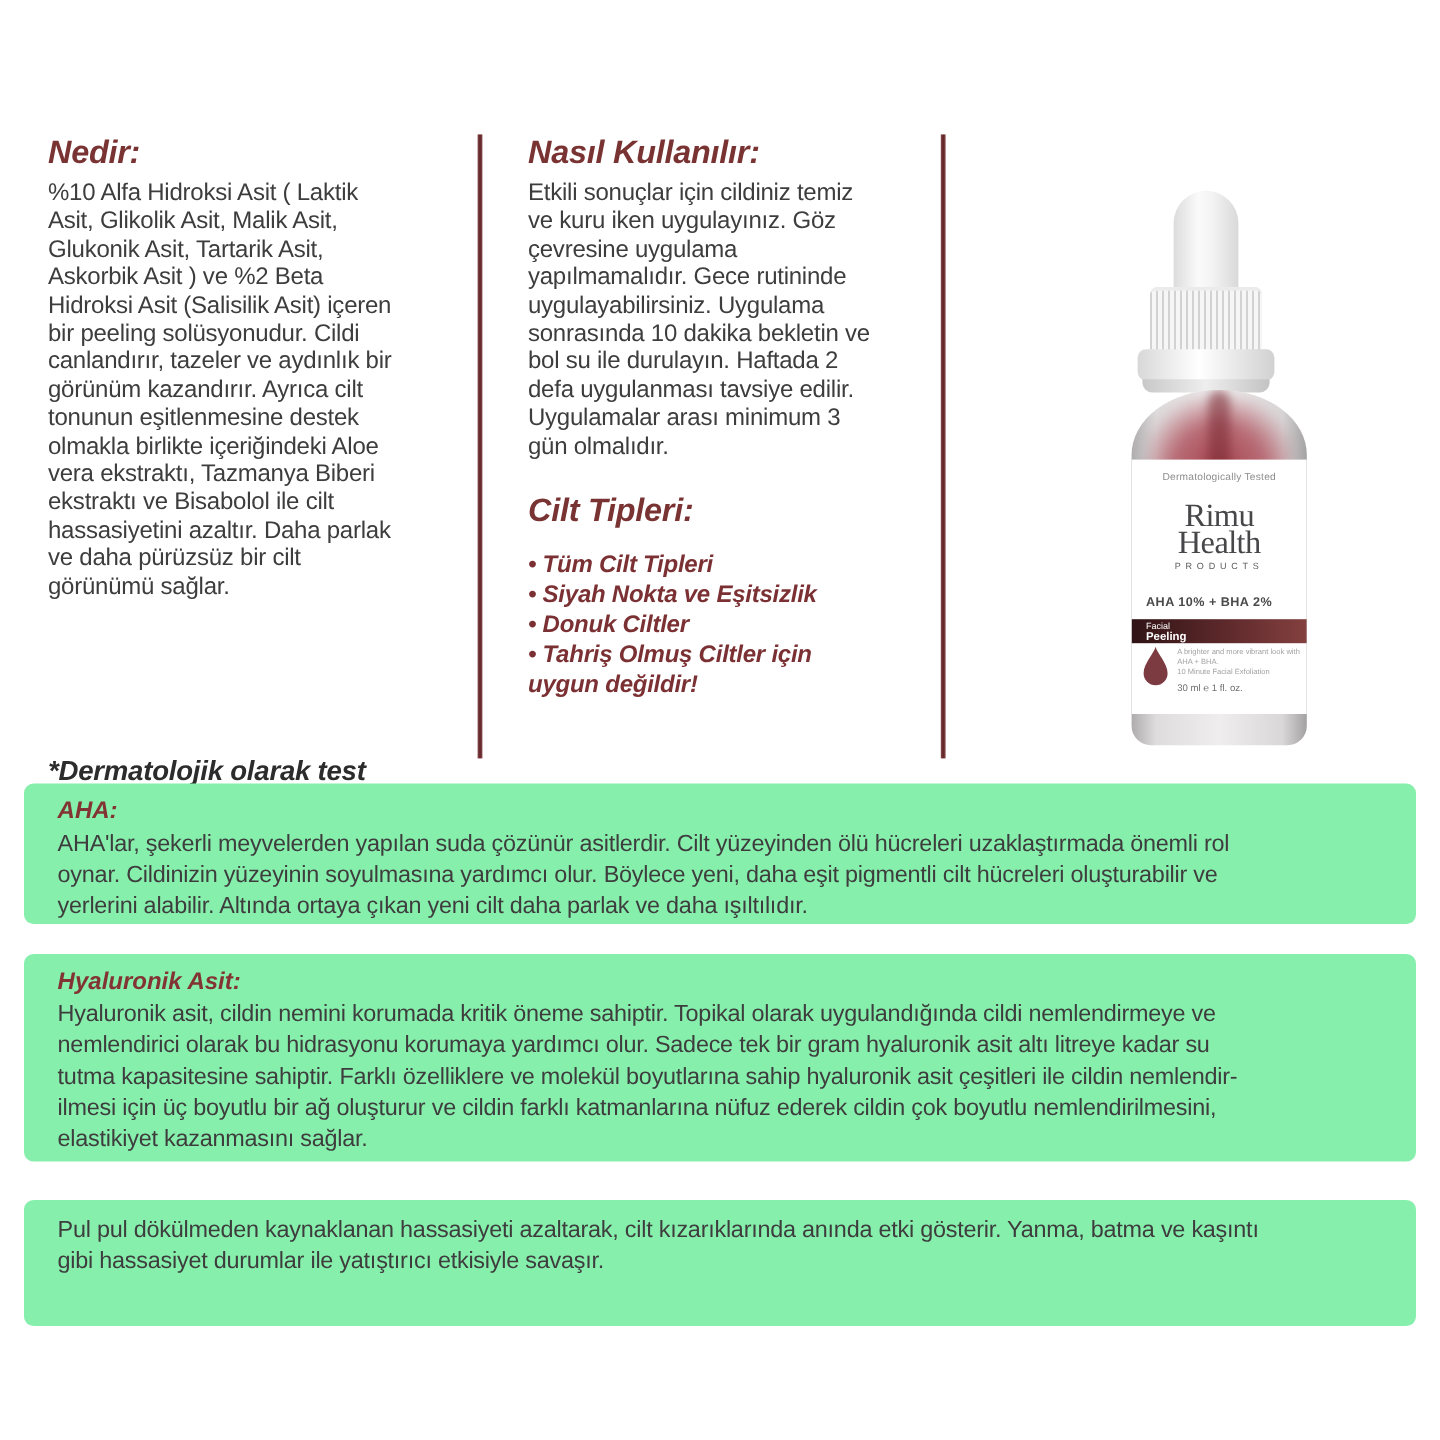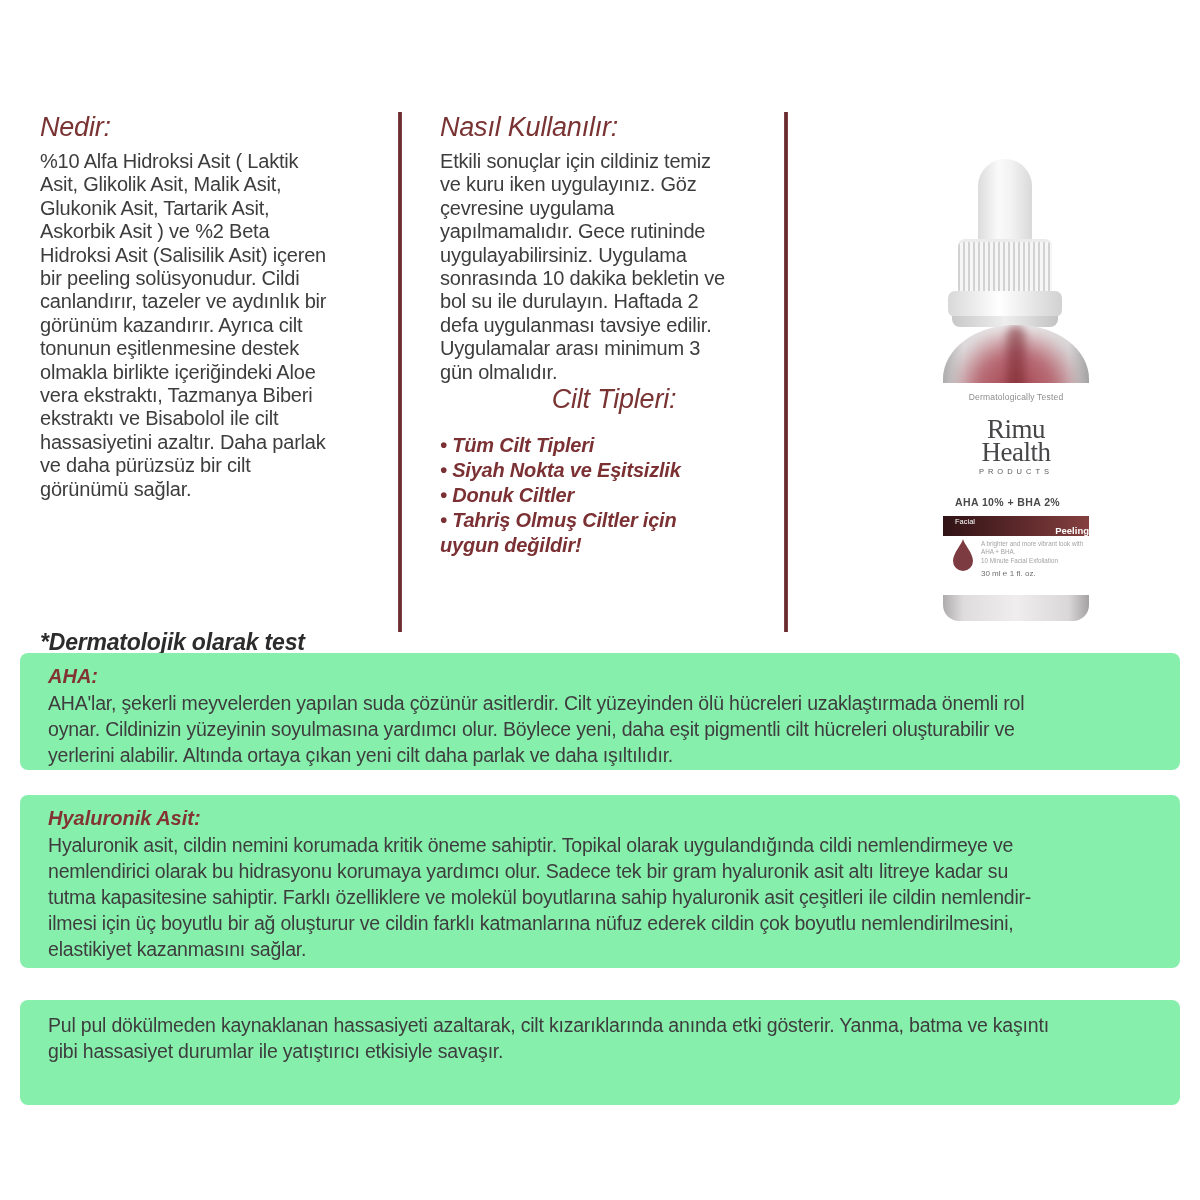--- a/index.html
+++ b/index.html
@@ -3,28 +3,28 @@
 <meta charset="utf-8">
 <style>
   html,body{margin:0;padding:0;background:#ffffff;}
   #page{position:relative;width:1200px;height:1200px;background:#ffffff;overflow:hidden;
         font-family:"Liberation Sans",sans-serif;color:#3e3d3e;}
 
   
   .col{position:absolute;top:112px;}
   #col-nedir{left:40px;width:360px;}
   #col-nasil{left:440px;width:348px;}
-  .section-title{font-size:27px;font-weight:normal;font-style:italic;color:#793333;
+  .section-title{font-size:27px;font-weight:bold;font-style:italic;color:#793333;
                  letter-spacing:-0.2px;margin:0 0 7px 0;}
   .col-body{font-size:20px;line-height:23.4px;letter-spacing:-0.2px;white-space:pre;color:#3e3d3e;}
   .divider{position:absolute;top:112px;width:4px;height:520px;
            background:linear-gradient(90deg,#8a4a4c,#5d2326 50%,#8a4a4c);}
   #divider-1{left:398px;} #divider-2{left:784px;}
 
-  #cilt-title{text-align:center;}
+  #cilt-title{margin-top:26px;}
   .bullet-list{margin-top:18px;font-size:20px;line-height:25px;font-weight:bold;font-style:italic;
                color:#7b3133;letter-spacing:-0.2px;}
   .bullet-item{white-space:pre;}
 
   #derm-note{position:absolute;left:40px;top:585px;font-size:23px;line-height:27px;
              font-weight:bold;font-style:italic;color:#2d2c2c;white-space:pre;letter-spacing:-0.2px;margin-top:44px;}
 
   
   .info-box{position:absolute;left:20px;width:1160px;background:#86efac;border-radius:8px;
             padding:12px 28px;box-sizing:border-box;}
@@ -60,21 +60,21 @@
   #label .brand{margin-top:16px;text-align:center;font-family:"Liberation Serif",serif;
        color:#47474a;font-size:27px;line-height:23px;letter-spacing:-0.5px;}
   #label .brand-sub{margin-top:3px;text-align:center;font-size:7.5px;letter-spacing:4px;
        color:#5a5a5d;}
   #label .formula{position:absolute;left:12px;top:113px;font-size:10.5px;color:#4a4a4a;
        letter-spacing:0.4px;font-weight:bold;font-stretch:condensed;}
   #label .banner{position:absolute;left:0;top:133px;width:146px;height:20px;
        background:linear-gradient(90deg,#301315,#5f2a2c 55%,#84403f);
        color:#ffffff;padding:1px 0 0 12px;box-sizing:border-box;}
   #label .banner .b1{font-size:7.5px;line-height:9px;}
-  #label .banner .b2{font-size:9.5px;line-height:10px;font-weight:bold;text-align:right;}
+  #label .banner .b2{font-size:9.5px;line-height:10px;font-weight:bold;}
   #label .desc{position:absolute;left:38px;top:157px;font-size:6.3px;line-height:8.4px;
        color:#a5a2a2;white-space:pre;}
   #label .volume{position:absolute;left:38px;top:186px;font-size:8px;color:#6f6f6f;}
   #label .drop{position:absolute;left:8px;top:155px;width:24px;height:34px;}
 </style>
 </head>
 <body>
 
 <div id="page">
 

